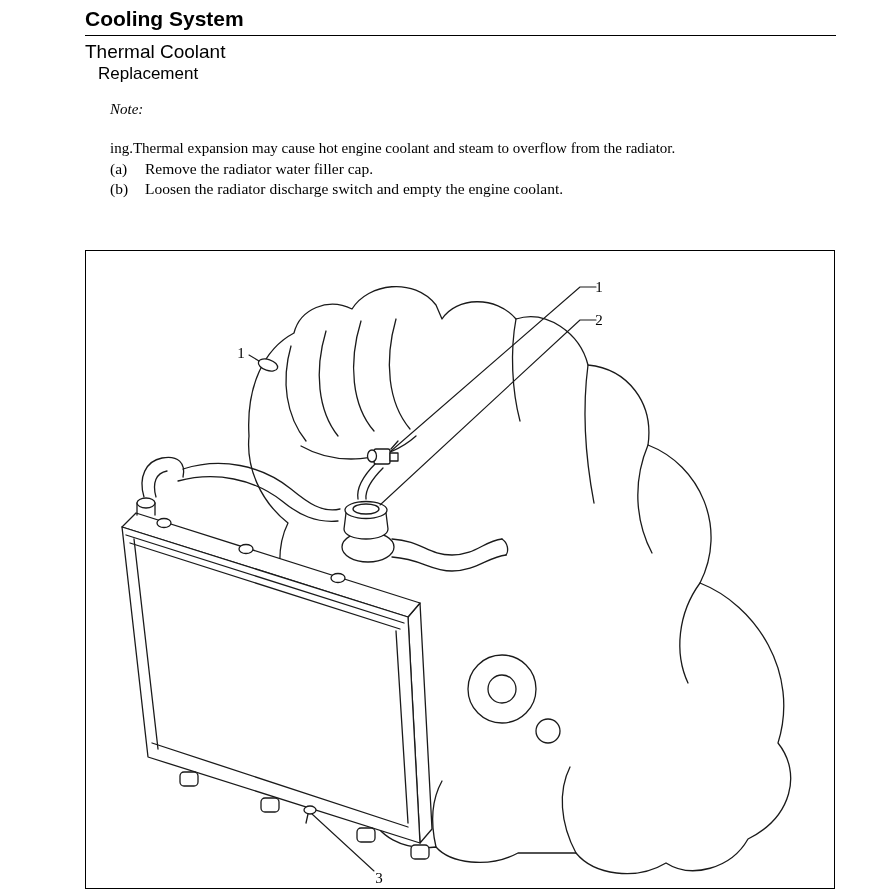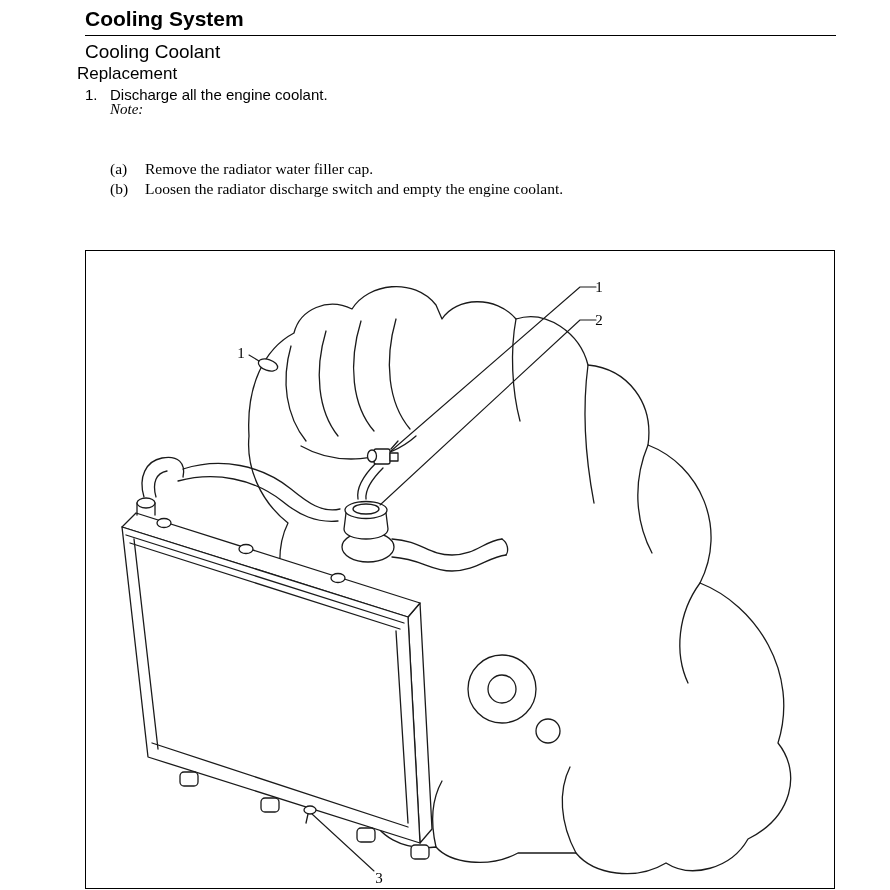--- a/index.html
+++ b/index.html
@@ -4,21 +4,21 @@
 <style>
   html,body { margin:0; padding:0; background:#fff; }
   .page {
     position:relative; width:890px; height:890px; background:#ffffff;
     color:#000; overflow:hidden;
     font-family:"Liberation Serif", serif;
   }
   .h1 { position:absolute; left:85px; top:6px; font:bold 21px/1.2 "Liberation Sans", sans-serif; }
   .rule { position:absolute; left:85px; top:35px; width:751px; height:0; border-top:1.3px solid #000; }
   .h2 { position:absolute; left:85px; top:41px; font:400 19px/1.2 "Liberation Sans", sans-serif; }
-  .h3 { position:absolute; left:77px; top:64px; font:400 17px/1.2 "Liberation Sans", sans-serif; }
+  .h3 { position:absolute; left:98px; top:64px; font:400 17px/1.2 "Liberation Sans", sans-serif; }
   .step { position:absolute; left:85px; top:85px; font:400 15px/1.3 "Liberation Sans", sans-serif; }
   .step .num { display:inline-block; width:25px; }
   .note-label { position:absolute; left:110px; top:100px; font:italic 15px/1.3 "Liberation Serif", serif; }
   .note-line1 { position:absolute; left:110px; top:120px; width:726px;
                 font:400 15px/1.25 "Liberation Serif", serif;
                 text-align:justify; text-align-last:justify; }
   .note-line2 { position:absolute; left:110px; top:139px; width:726px;
                 font:400 15px/1.25 "Liberation Serif", serif; }
   .substep { position:absolute; left:110px; font:400 15.5px/1.3 "Liberation Serif", serif; }
   .substep .lab { display:inline-block; width:35px; }
@@ -33,28 +33,26 @@
     font:400 15px/1 "Liberation Serif", serif;
   }
 </style>
 </head>
 <body>
 
 <div class="page">
 
   <div class="h1">Cooling System</div>
   <div class="rule"></div>
-  <div class="h2">Cooling Coolant</div>
+  <div class="h2">Thermal Coolant</div>
   <div class="h3">Replacement</div>
 
-  <div class="step">
-    <span class="num">1.</span><span>Discharge all the engine coolant.</span>
-  </div>
 
   <div class="note-label">Note:</div>
+  <div class="note-line2">ing.Thermal expansion may cause hot engine coolant and steam to overflow from the radiator.</div>
 
   <div class="substep sub-b">
     <span class="lab">(b)</span><span>Loosen the radiator discharge switch and empty the engine coolant.</span>
   </div>
   <div class="substep sub-a">
     <span class="lab">(a)</span><span>Remove the radiator water filler cap.</span>
   </div>
 
   <div class="figure">
 

